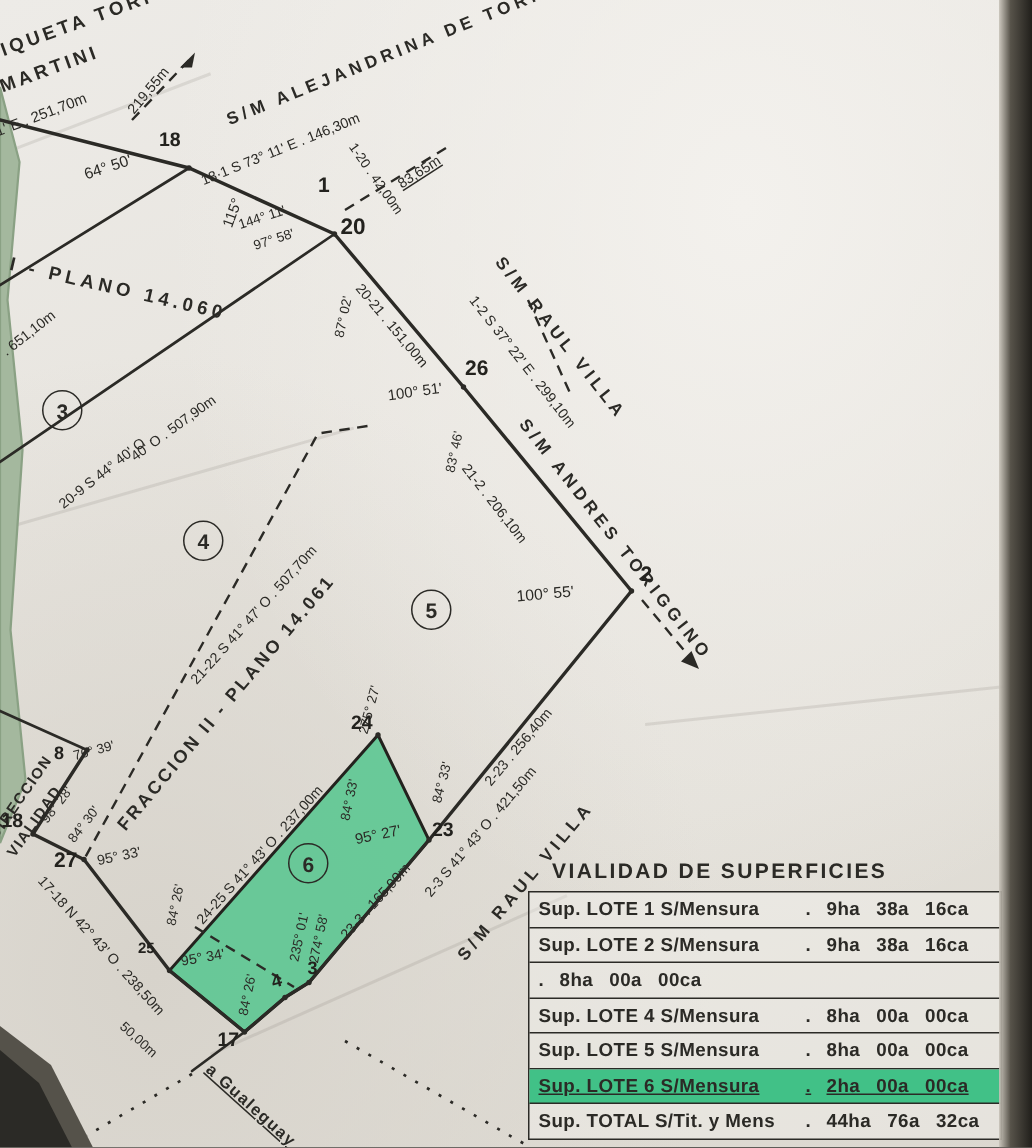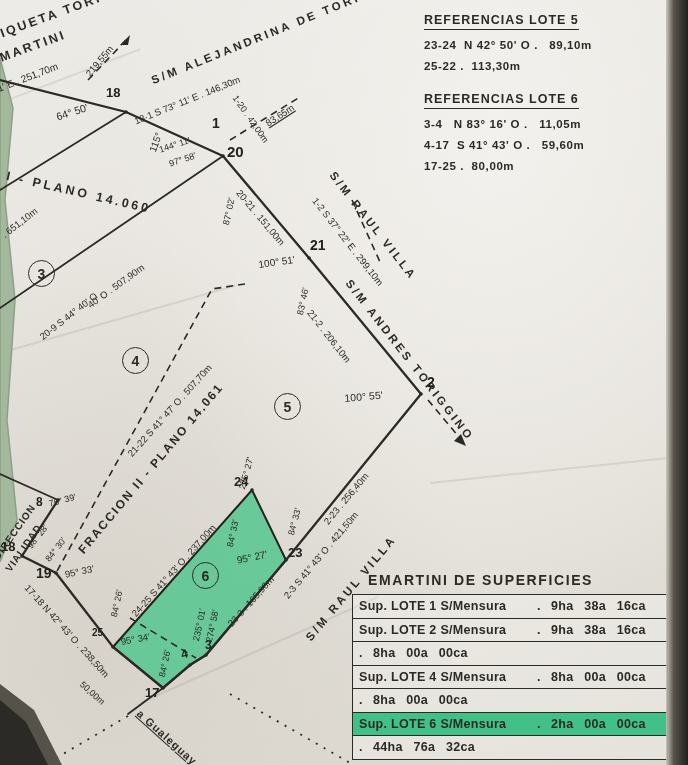--- a/index.html
+++ b/index.html
@@ -27,21 +27,21 @@
   
   .balance{position:absolute;left:352px;top:572px;width:316px;}
   .bal-title{font-size:14px;font-weight:bold;letter-spacing:1.6px;margin-left:16px;}
   .bal-box{border:1.7px solid #2b2a26;margin-top:6px;background:rgba(250,249,246,.35);}
   .b-row{display:flex;align-items:center;height:22.5px;padding:0 6px;
     border-bottom:1.2px solid #2b2a26;font-size:12.5px;font-weight:bold;letter-spacing:.3px;}
   .b-row:last-child{border-bottom:none;}
   .b-label{flex:0 0 178px;white-space:pre;}
   .b-dot{flex:0 0 14px;}
   .b-val{flex:1;white-space:pre;word-spacing:7px;}
-  .hl{background:#41c187;}
+  .hl{background:#41c187;text-decoration:underline;}
   
   .edge-right{position:absolute;right:0;top:0;width:22px;height:765px;
     background:linear-gradient(90deg,rgba(201,196,186,.9) 0%,#57534a 35%,#211f1b 100%);}
 </style>
 </head>
 <body>
 
 <div class="stage">
 
   <div class="crease" style="left:0;top:102px;width:150px;transform:rotate(-21deg);"></div>
@@ -153,58 +153,49 @@
   <div class="ann" style="left:76px;top:548px;transform:rotate(-50deg);font-size:12px;letter-spacing:2px;">FRACCION II - PLANO 14.061</div>
   <div class="ann light" style="left:126px;top:452px;transform:rotate(-48deg);font-size:9.5px;">21-22 S 41° 47' O . 507,70m</div>
   <div class="ann" style="left:8px;top:170px;transform:rotate(13deg);font-size:12.5px;letter-spacing:3px;">I - PLANO 14.060</div>
   <div class="ann light" style="left:0px;top:232px;transform:rotate(-38deg);font-size:9.5px;">. 651,10m</div>
   <div class="ann light" style="left:38px;top:334px;transform:rotate(-38deg);font-size:9.5px;">20-9 S 44° 40' O .</div>
   <div class="ann light" style="left:86px;top:302px;transform:rotate(-36deg);font-size:9.5px;">40' O . 507,90m</div>
 
   <div class="pt" style="left:106px;top:86px;font-size:13px;">18</div>
   <div class="pt" style="left:212px;top:116px;font-size:14px;">1</div>
   <div class="pt" style="left:227px;top:144px;font-size:15px;">20</div>
-  <div class="pt" style="left:310px;top:238px;font-size:14px;">21</div>
+  <div class="pt" style="left:310px;top:238px;font-size:14px;">26</div>
   <div class="pt" style="left:427px;top:375px;font-size:14px;">2</div>
   <div class="pt" style="left:234px;top:475px;font-size:13px;">24</div>
   <div class="pt" style="left:288px;top:546px;font-size:13px;text-align:center;">23</div>
   <div class="pt" style="left:205px;top:639px;font-size:12px;">3</div>
   <div class="pt" style="left:181px;top:648px;font-size:12px;transform:rotate(-15deg);">4</div>
   <div class="pt" style="left:145px;top:686px;font-size:13px;">17</div>
   <div class="pt" style="left:92px;top:628px;font-size:10px;">25</div>
-  <div class="pt" style="left:36px;top:566px;font-size:14px;">19</div>
+  <div class="pt" style="left:36px;top:566px;font-size:14px;">27</div>
   <div class="pt" style="left:1px;top:540px;font-size:13px;">18</div>
   <div class="pt" style="left:36px;top:496px;font-size:12px;">8</div>
 
   <div class="circled">
       <span style="position:relative;">3</span>
     </div>
   <div class="circled" style="left:122px;top:347px;">
       <span>4</span>
     </div>
   <div class="circled" style="left:274px;top:393px;">
       <span>5</span>
     </div>
   <div class="circled" style="left:192px;top:562px;">
       <span>6</span>
     </div>
   <style>.circled{left:28px;top:260px;}</style>
 
-  <div class="refs">
-    <div class="ref-title">REFERENCIAS LOTE 5</div>
-    <div class="ref-row">23-24  N 42° 50' O .   89,10m</div>
-    <div class="ref-row">25-22 .  113,30m</div>
-    <div class="ref-title ref-gap" style="margin-top:20px;">REFERENCIAS LOTE 6</div>
-    <div class="ref-row">3-4   N 83° 16' O .   11,05m</div>
-    <div class="ref-row">4-17  S 41° 43' O .   59,60m</div>
-    <div class="ref-row">17-25 .  80,00m</div>
-  </div>
 
   <div class="balance">
-    <div class="bal-title">EMARTINI DE SUPERFICIES</div>
+    <div class="bal-title">VIALIDAD DE SUPERFICIES</div>
     <div class="bal-box">
       <div class="b-row">
         <span class="b-label">Sup. LOTE 1 S/Mensura</span>
           <span class="b-dot">.</span>
           <span class="b-val">9ha 38a 16ca</span>
       </div>
       <div class="b-row">
         <span class="b-label">Sup. LOTE 2 S/Mensura</span>
           <span class="b-dot">.</span>
           <span class="b-val">9ha 38a 16ca</span>
@@ -212,29 +203,31 @@
       <div class="b-row">
           <span class="b-dot">.</span>
           <span class="b-val">8ha 00a 00ca</span>
       </div>
       <div class="b-row">
         <span class="b-label">Sup. LOTE 4 S/Mensura</span>
           <span class="b-dot">.</span>
           <span class="b-val">8ha 00a 00ca</span>
       </div>
       <div class="b-row">
+        <span class="b-label">Sup. LOTE 5 S/Mensura</span>
           <span class="b-dot">.</span>
           <span class="b-val">8ha 00a 00ca</span>
       </div>
       <div class="b-row hl">
         <span class="b-label">Sup. LOTE 6 S/Mensura</span>
           <span class="b-dot">.</span>
           <span class="b-val">2ha 00a 00ca</span>
       </div>
       <div class="b-row">
+        <span class="b-label">Sup. TOTAL S/Tit. y Mens</span>
           <span class="b-dot">.</span>
           <span class="b-val">44ha 76a 32ca</span>
       </div>
     </div>
   </div>
 
   <div class="edge-right"></div>
 </div>
 
 </body></html>

